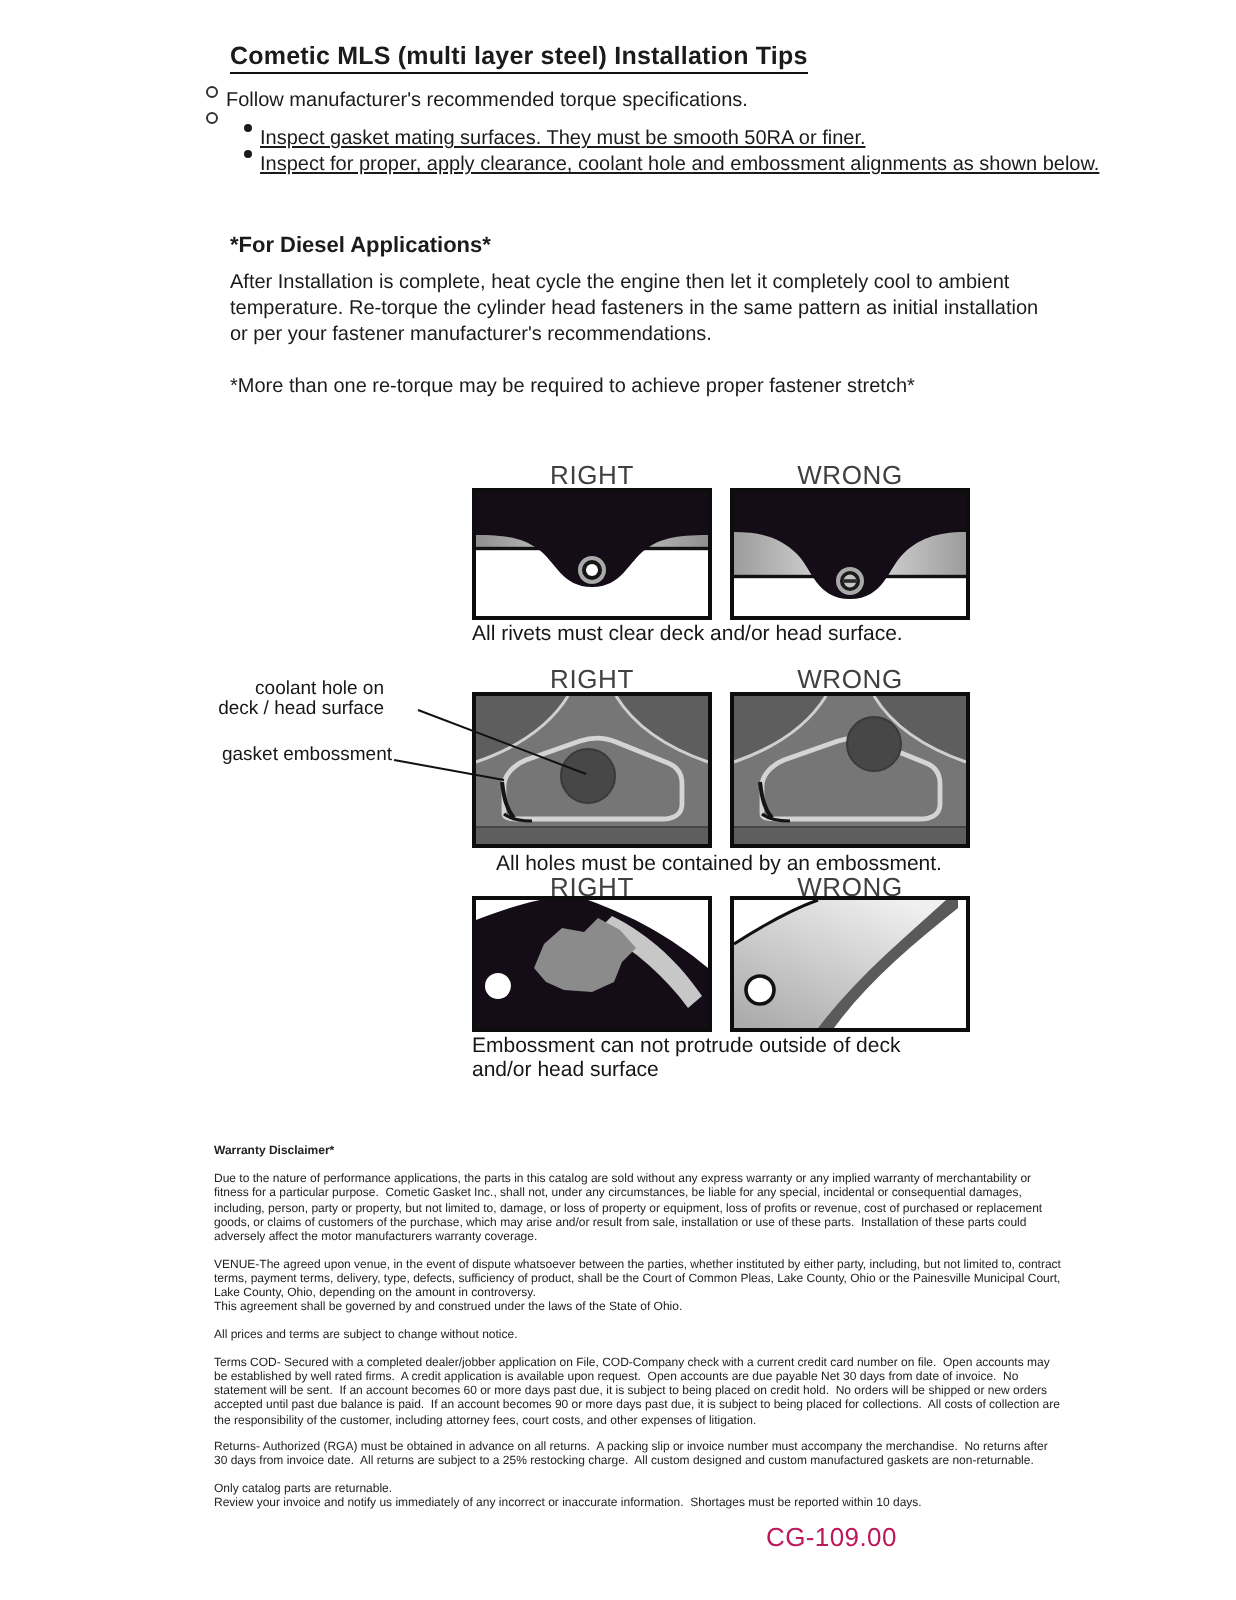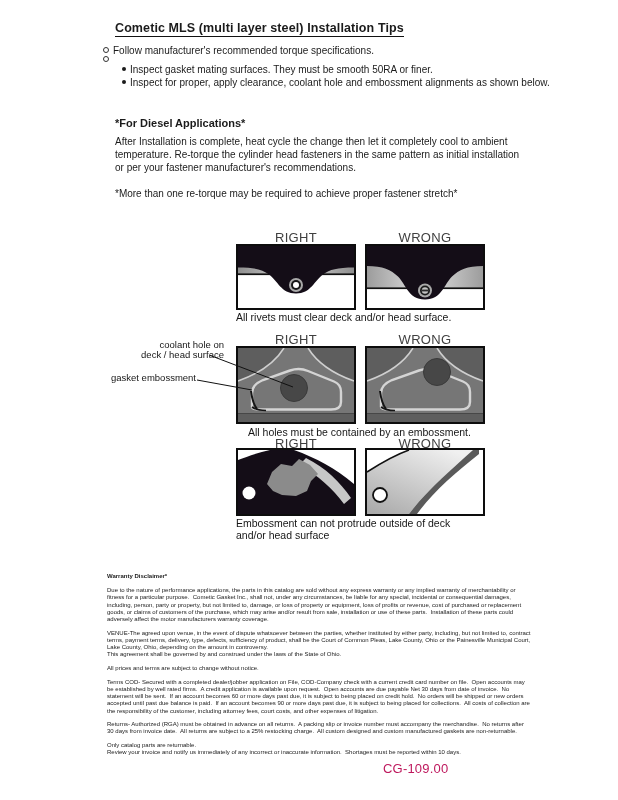--- a/index.html
+++ b/index.html
@@ -9,26 +9,26 @@
     -webkit-font-smoothing:antialiased;
   }
   .abs{position:absolute;}
   
   .doc-title{
     left:115px;top:21px;font-size:12.5px;font-weight:bold;letter-spacing:.1px;
     border-bottom:1.6px solid #111;padding-bottom:1px;white-space:nowrap;
   }
   
   .tips{left:103px;top:44px;font-size:10px;line-height:13px;width:460px;}
-  .tip-row{display:flex;align-items:center;}
+  .tip-row{display:flex;align-items:flex-start;}
   .b-open{
     width:4px;height:4px;border:1px solid #333;border-radius:50%;
     display:inline-block;margin-right:4px;flex:0 0 auto;transform:translateY(-1px);
   }
-  .sub{margin-left:19px;}
+  .sub{margin-left:19px;text-decoration:underline;}
   .b-filled{
     width:4px;height:4px;background:#1b1b1b;border-radius:50%;
     display:inline-block;margin-right:4px;flex:0 0 auto;transform:translateY(-1px);
   }
   
   .diesel{left:115px;top:117px;width:438px;font-size:10px;line-height:13px;}
   .diesel h3{font-size:11px;margin:0 0 5px 0;}
   .diesel p{margin:0 0 13px 0;white-space:pre-wrap;}
   
   .dg-label{width:120px;text-align:center;font-size:13px;color:#404040;letter-spacing:.3px;}
@@ -59,21 +59,21 @@
     <span>Inspect gasket mating surfaces.  They must be smooth 50RA or finer.</span>
   </div>
   <div class="tip-row sub">
     <span class="b-filled"></span>
     <span>Inspect for proper, apply clearance, coolant hole and embossment alignments as shown below.</span>
   </div>
 </div>
 
 <div class="abs diesel">
   <h3>*For Diesel Applications*</h3>
-  <p>After Installation is complete, heat cycle the change then let it completely cool to ambient
+  <p>After Installation is complete, heat cycle the engine then let it completely cool to ambient
 temperature. Re-torque the cylinder head fasteners in the same pattern as initial installation
 or per your fastener manufacturer's recommendations.</p>
   <p>*More than one re-torque may be required to achieve proper fastener stretch*</p>
 </div>
 
 <div class="abs dg-label" style="left:236px;top:230px;">RIGHT</div>
 <div class="abs dg-label" style="left:365px;top:230px;">WRONG</div>
 
 <svg class="abs panel" style="left:236px;top:244px;" width="120" height="66" viewBox="0 0 120 66">
   <rect width="120" height="66" fill="#ffffff"></rect>
@@ -110,21 +110,21 @@
   <circle cx="60" cy="46.5" r="3.2" fill="#c4c4c4"></circle>
   <rect x="56.8" y="45.6" width="6.4" height="1.8" fill="#2a2a2a"></rect>
   <rect x="1" y="1" width="118" height="64" fill="none" stroke="#0d0d0d" stroke-width="2"></rect>
 </svg>
 
 <div class="abs dg-caption" style="left:236px;top:312px;">All rivets must clear deck and/or head surface.</div>
 
 <div class="abs dg-label" style="left:236px;top:332px;">RIGHT</div>
 <div class="abs dg-label" style="left:365px;top:332px;">WRONG</div>
 
-<div class="abs ann-label" style="left:104px;top:340px;width:120px;white-space:pre-line;">coolant hole on
+<div class="abs ann-label" style="left:72px;top:340px;width:120px;white-space:pre-line;">coolant hole on
 deck / head surface</div>
 <div class="abs ann-label" style="left:76px;top:373px;width:120px;">gasket embossment</div>
 
 <svg class="abs panel" style="left:236px;top:346px;" width="120" height="78" viewBox="0 0 120 78">
   <rect width="120" height="78" fill="#767676"></rect>
   <path d="M2,2 H48 C40,15 25,27 2,35 Z" fill="#5e5e5e"></path>
   <path d="M48,2 C40,15 25,27 2,35" stroke="#cfcfcf" stroke-width="1.5" fill="none"></path>
   <path d="M118,2 H72 C80,15 95,27 118,35 Z" fill="#5e5e5e"></path>
   <path d="M72,2 C80,15 95,27 118,35" stroke="#cfcfcf" stroke-width="1.5" fill="none"></path>
   <rect x="2" y="67" width="116" height="1.2" fill="#474747"></rect>

